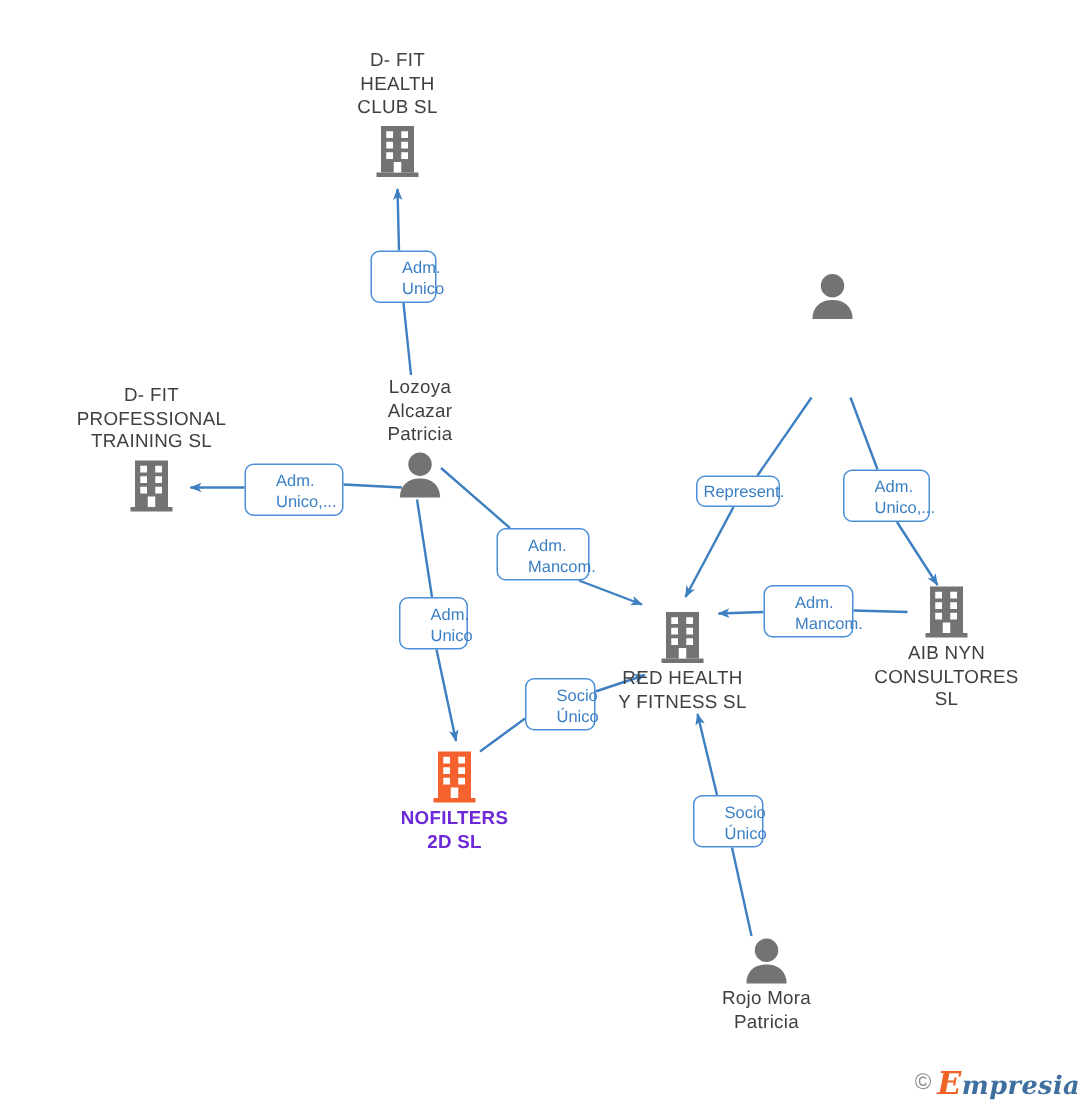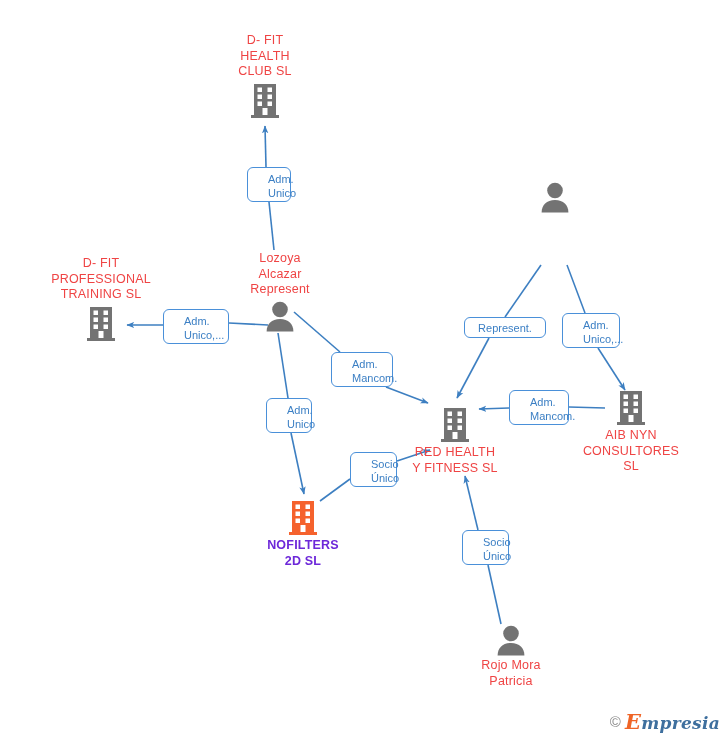--- a/index.html
+++ b/index.html
@@ -33,21 +33,21 @@
     z-index: 3;
   }
   .node .icon-wrap {
     display: block;
     line-height: 0;
   }
   .node .node-label {
     display: block;
     font-size: 12.5px;
     line-height: 15.5px;
-    color: #ef4444;
+    color: #404040;
     letter-spacing: .2px;
     white-space: pre-line;
     margin-top: 1px;
   }
   .node.label-above .node-label {
     margin-top: 0;
     margin-bottom: 2px;
   }
   .node.highlight .node-label {
     color: #6d28d9;
@@ -154,21 +154,21 @@
         <rect x="9.5" y="19.5" width="4.5" height="4.5" fill="#ffffff"></rect>
         <rect x="19.5" y="19.5" width="4.5" height="4.5" fill="#ffffff"></rect>
         <rect x="14.5" y="26" width="5" height="7" fill="#ffffff"></rect>
       </svg>
     </span>
   </div>
 
   <div class="node label-above" style="left:280px; top:251px;">
     <span class="node-label">Lozoya
 Alcazar
-Represent</span>
+Patricia</span>
     <span class="icon-wrap">
       <svg width="32" height="33" viewBox="0 0 32 33" xmlns="http://www.w3.org/2000/svg">
         <circle cx="16" cy="9.5" r="7.8" fill="#737373"></circle>
         <path d="M 16 19 C 7.6 19 2.6 24 2.6 31.6 L 29.4 31.6 C 29.4 24 24.4 19 16 19 Z" fill="#737373"></path>
       </svg>
     </span>
   </div>
 
   <div class="node label-above" style="left:101px; top:256px;">
     <span class="node-label">D- FIT
@@ -272,21 +272,21 @@
 
   <div class="rel" style="left:331px; top:352px; width:62px; height:35px;">Adm.
 Mancom.</div>
 
   <div class="rel" style="left:266px; top:398px; width:46px; height:35px;">Adm.
 Unico</div>
 
   <div class="rel" style="left:350px; top:452px; width:47px; height:35px;">Socio
 Único</div>
 
-  <div class="rel" style="left:464px; top:317px; width:82px; height:21px; padding:3px 4px;">Represent.</div>
+  <div class="rel" style="left:464px; top:317px; width:56px; height:21px; padding:3px 4px;">Represent.</div>
 
   <div class="rel" style="left:562px; top:313px; width:58px; height:35px;">Adm.
 Unico,...</div>
 
   <div class="rel" style="left:509px; top:390px; width:60px; height:35px;">Adm.
 Mancom.</div>
 
   <div class="rel" style="left:462px; top:530px; width:47px; height:35px;">Socio
 Único</div>
 

